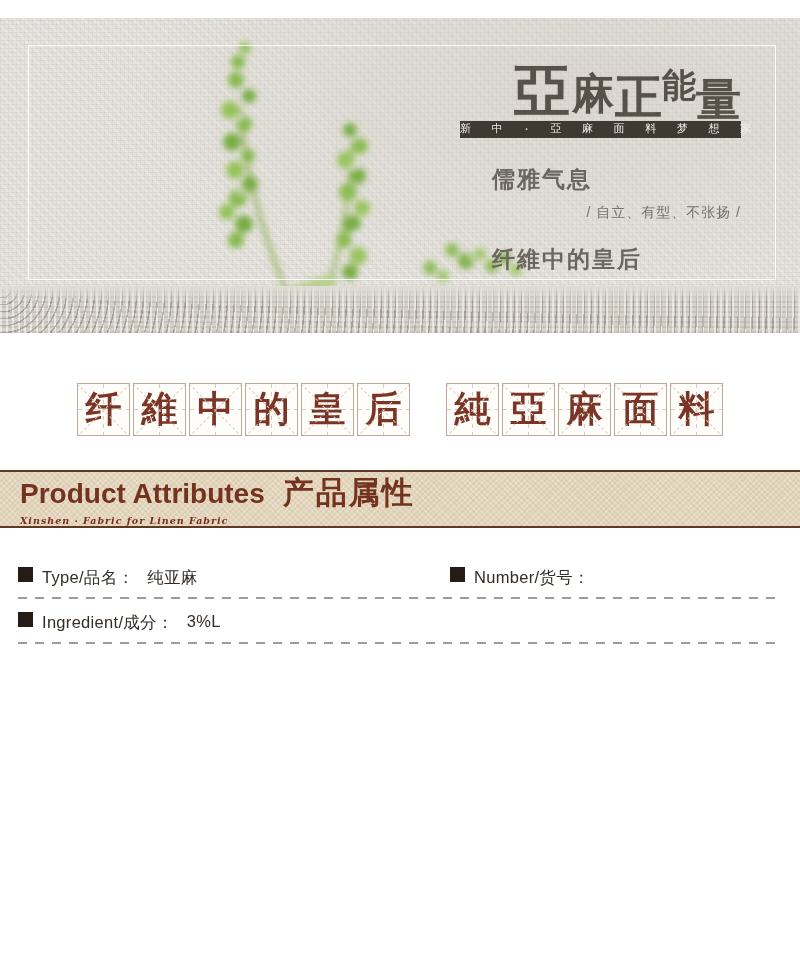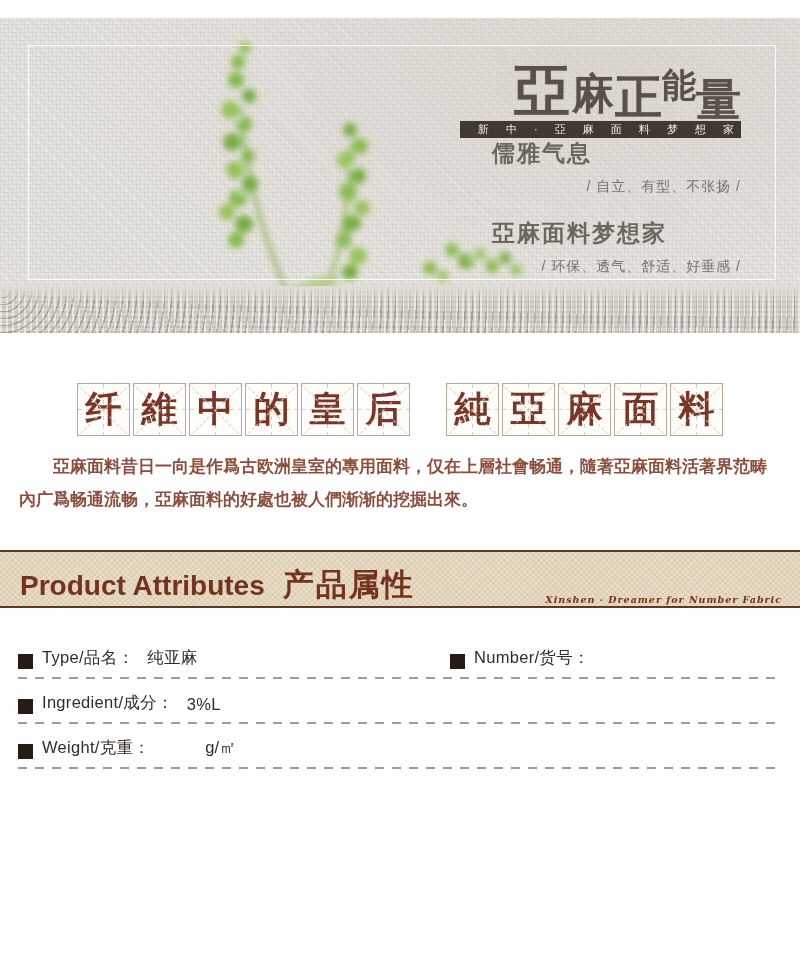--- a/index.html
+++ b/index.html
@@ -28,24 +28,24 @@
     border:1px solid rgba(255,255,255,.9); pointer-events:none; }
 
   .hero-right { position:absolute; left:460px; top:44px; width:281px; }
   .hero-title { display:flex; align-items:flex-end; justify-content:flex-end;
     font-family:"DejaVu Serif","Liberation Serif",serif; font-weight:bold; color:#57514a;
     text-shadow:0 0 1px rgba(87,81,74,.4); line-height:1; }
   .tc0{ font-size:56px; } .tc1{ font-size:42px; margin:0 1px 3px 2px; }
   .tc2{ font-size:47px; margin-bottom:-2px; } .tc3{ font-size:34px; margin-bottom:16px; }
   .tc4{ font-size:45px; margin-bottom:-4px; }
   .hero-bar { margin-top:3px; height:17px; background:#3f3932; color:#f2efe8;
-    font-size:11px; letter-spacing:7px; text-align:right; line-height:17px;
-    font-family:Liberation Sans, sans-serif; white-space:nowrap; }
+    font-size:11px; letter-spacing:7px; text-align:left; line-height:17px;
+    font-family:Liberation Mono, monospace; white-space:nowrap; }
   .tag-block { padding-left:32px; color:#6b665e; }
-  .tag-heading { font-size:23px; font-weight:bold; letter-spacing:2px;
+  .tag-heading { margin-top:26px; font-size:23px; font-weight:bold; letter-spacing:2px;
     font-family:"DejaVu Serif","Liberation Serif",serif; }
   .tag-heading.second { margin-top:22px; }
   .tag-sub { margin-top:9px; margin-left:-6px; font-size:14px; letter-spacing:1px; color:#74706a;text-align:right; }
 
   
   .headline { margin-top:50px; display:flex; justify-content:center; align-items:center; }
   .grid-group { display:flex; gap:3px; }
   .group-gap { width:36px; }
   .grid-char { position:relative; width:53px; height:53px; border:1px solid #b9aa9a;
     overflow:hidden; display:flex; align-items:center; justify-content:center;
@@ -67,34 +67,34 @@
     font-size:17px; line-height:33px; }
   .copy p { text-indent:2em; }
   .copy p + p { margin-top:6px; }
 
   
   .attr-band { margin-top:34px; height:58px; border-top:2px solid #5e3a26; border-bottom:2px solid #5e3a26;
     background-color:#eadfca;
     background-image:
       repeating-linear-gradient(45deg, rgba(156,124,84,.10) 0 2px, rgba(0,0,0,0) 2px 4px),
       repeating-linear-gradient(-45deg, rgba(156,124,84,.10) 0 2px, rgba(0,0,0,0) 2px 4px);
-    display:flex; align-items:flex-end; justify-content:space-between; padding:0 14px 0 20px; }
+    display:flex; align-items:flex-start; justify-content:space-between; padding:0 14px 0 20px;flex-direction:column; }
   .band-left { display:flex; align-items:baseline; gap:18px; color:#74331e; }
   .band-en { font-size:28px; font-weight:bold; letter-spacing:0; }
   .band-cn { font-size:31px; font-weight:bold; letter-spacing:2px; }
   .band-brand { text-align:center; color:#7a2d1b; line-height:1.15; padding-right:4px; }
   .brand-script { font-family:"DejaVu Serif","Liberation Serif",serif; font-style:italic;
     font-weight:bold; font-size:21px; letter-spacing:3px; }
   .brand-sub { font-family:"DejaVu Serif","Liberation Serif",serif; font-style:italic;
     font-weight:bold; font-size:9.5px; letter-spacing:1px; margin-top:2px; }
 
   
   .attr-table { padding:0 18px; margin-top:26px; }
   .attr-row { position:relative; display:flex; height:45px; align-items:flex-end; }
-  .attr-cell { display:flex; align-items:flex-end; gap:9px; padding-bottom:10px; }
+  .attr-cell { display:flex; align-items:flex-start; gap:9px; padding-bottom:10px; }
   .attr-cell.left { width:432px; }
   .attr-cell.right { flex:1; }
   .bullet { width:15px; height:15px; background:#261c15; flex:0 0 auto; }
   .attr-label, .attr-value { font-size:16.5px; color:#332c27; letter-spacing:.3px; white-space:pre; }
   .attr-value { margin-left:4px; }
   .row-weight .attr-value { margin-left:46px; }
   .attr-line { position:absolute; left:0; right:0; bottom:0; height:2px;
     background-image:repeating-linear-gradient(to right, #9c9c9c 0 9px, rgba(0,0,0,0) 9px 17px); }
 </style>
 </head>
@@ -171,22 +171,21 @@
       <span class="tc0">亞</span>
       <span class="tc1">麻</span>
       <span class="tc2">正</span>
       <span class="tc3">能</span>
       <span class="tc4">量</span>
     </div>
     <div class="hero-bar">新 中 · 亞 麻 面 料 梦 想 家</div>
     <div class="tag-block">
       <div class="tag-heading">儒雅气息</div>
       <div class="tag-sub">/ 自立、有型、不张扬 /</div>
-      <div class="tag-heading second">亞麻面料梦想家</div>
-      <div class="tag-sub">/ 环保、透气、舒适、好垂感 /</div>
+      <div class="tag-heading second">纤維中的皇后</div>
     </div>
   </div>
 </div>
 
 <div class="headline">
   <div class="grid-group">
     <div class="grid-char">纤</div>
     <div class="grid-char">維</div>
     <div class="grid-char">中</div>
     <div class="grid-char">的</div>
@@ -197,30 +196,29 @@
   <div class="grid-group">
     <div class="grid-char">純</div>
     <div class="grid-char">亞</div>
     <div class="grid-char">麻</div>
     <div class="grid-char">面</div>
     <div class="grid-char">料</div>
   </div>
 </div>
 
 <div class="copy">
-  <p>亞麻面料昔日一向是作爲古欧洲皇室的專用面料，仅在上層社會畅通，隨著亞麻面料活著界范畴內广爲畅通流畅，亞麻面料的好處也被人們渐渐的挖掘出來。</p>
 </div>
 
 <div class="attr-band">
   <div class="band-left">
     <span class="band-en">Product Attributes</span>
     <span class="band-cn">产品属性</span>
   </div>
   <div class="band-brand">
-    <div class="brand-sub">Xinshen · Dreamer for Number Fabric</div>
+    <div class="brand-sub">Xinshen · Fabric for Linen Fabric</div>
   </div>
 </div>
 
 <div class="attr-table">
 
   <div class="attr-row">
     <div class="attr-cell left">
       <span class="bullet"></span>
       <span class="attr-label">Type/品名：</span>
       <span class="attr-value">纯亚麻</span>
@@ -235,22 +233,14 @@
 
   <div class="attr-row">
     <div class="attr-cell left">
       <span class="bullet"></span>
       <span class="attr-label">Ingredient/成分：</span>
       <span class="attr-value">3%L</span>
     </div>
     <div class="attr-line"></div>
   </div>
 
-  <div class="attr-row row-weight">
-    <div class="attr-cell left">
-      <span class="bullet"></span>
-      <span class="attr-label">Weight/克重：</span>
-      <span class="attr-value">g/㎡</span>
-    </div>
-    <div class="attr-line"></div>
-  </div>
 
 </div>
 
 </body></html>

